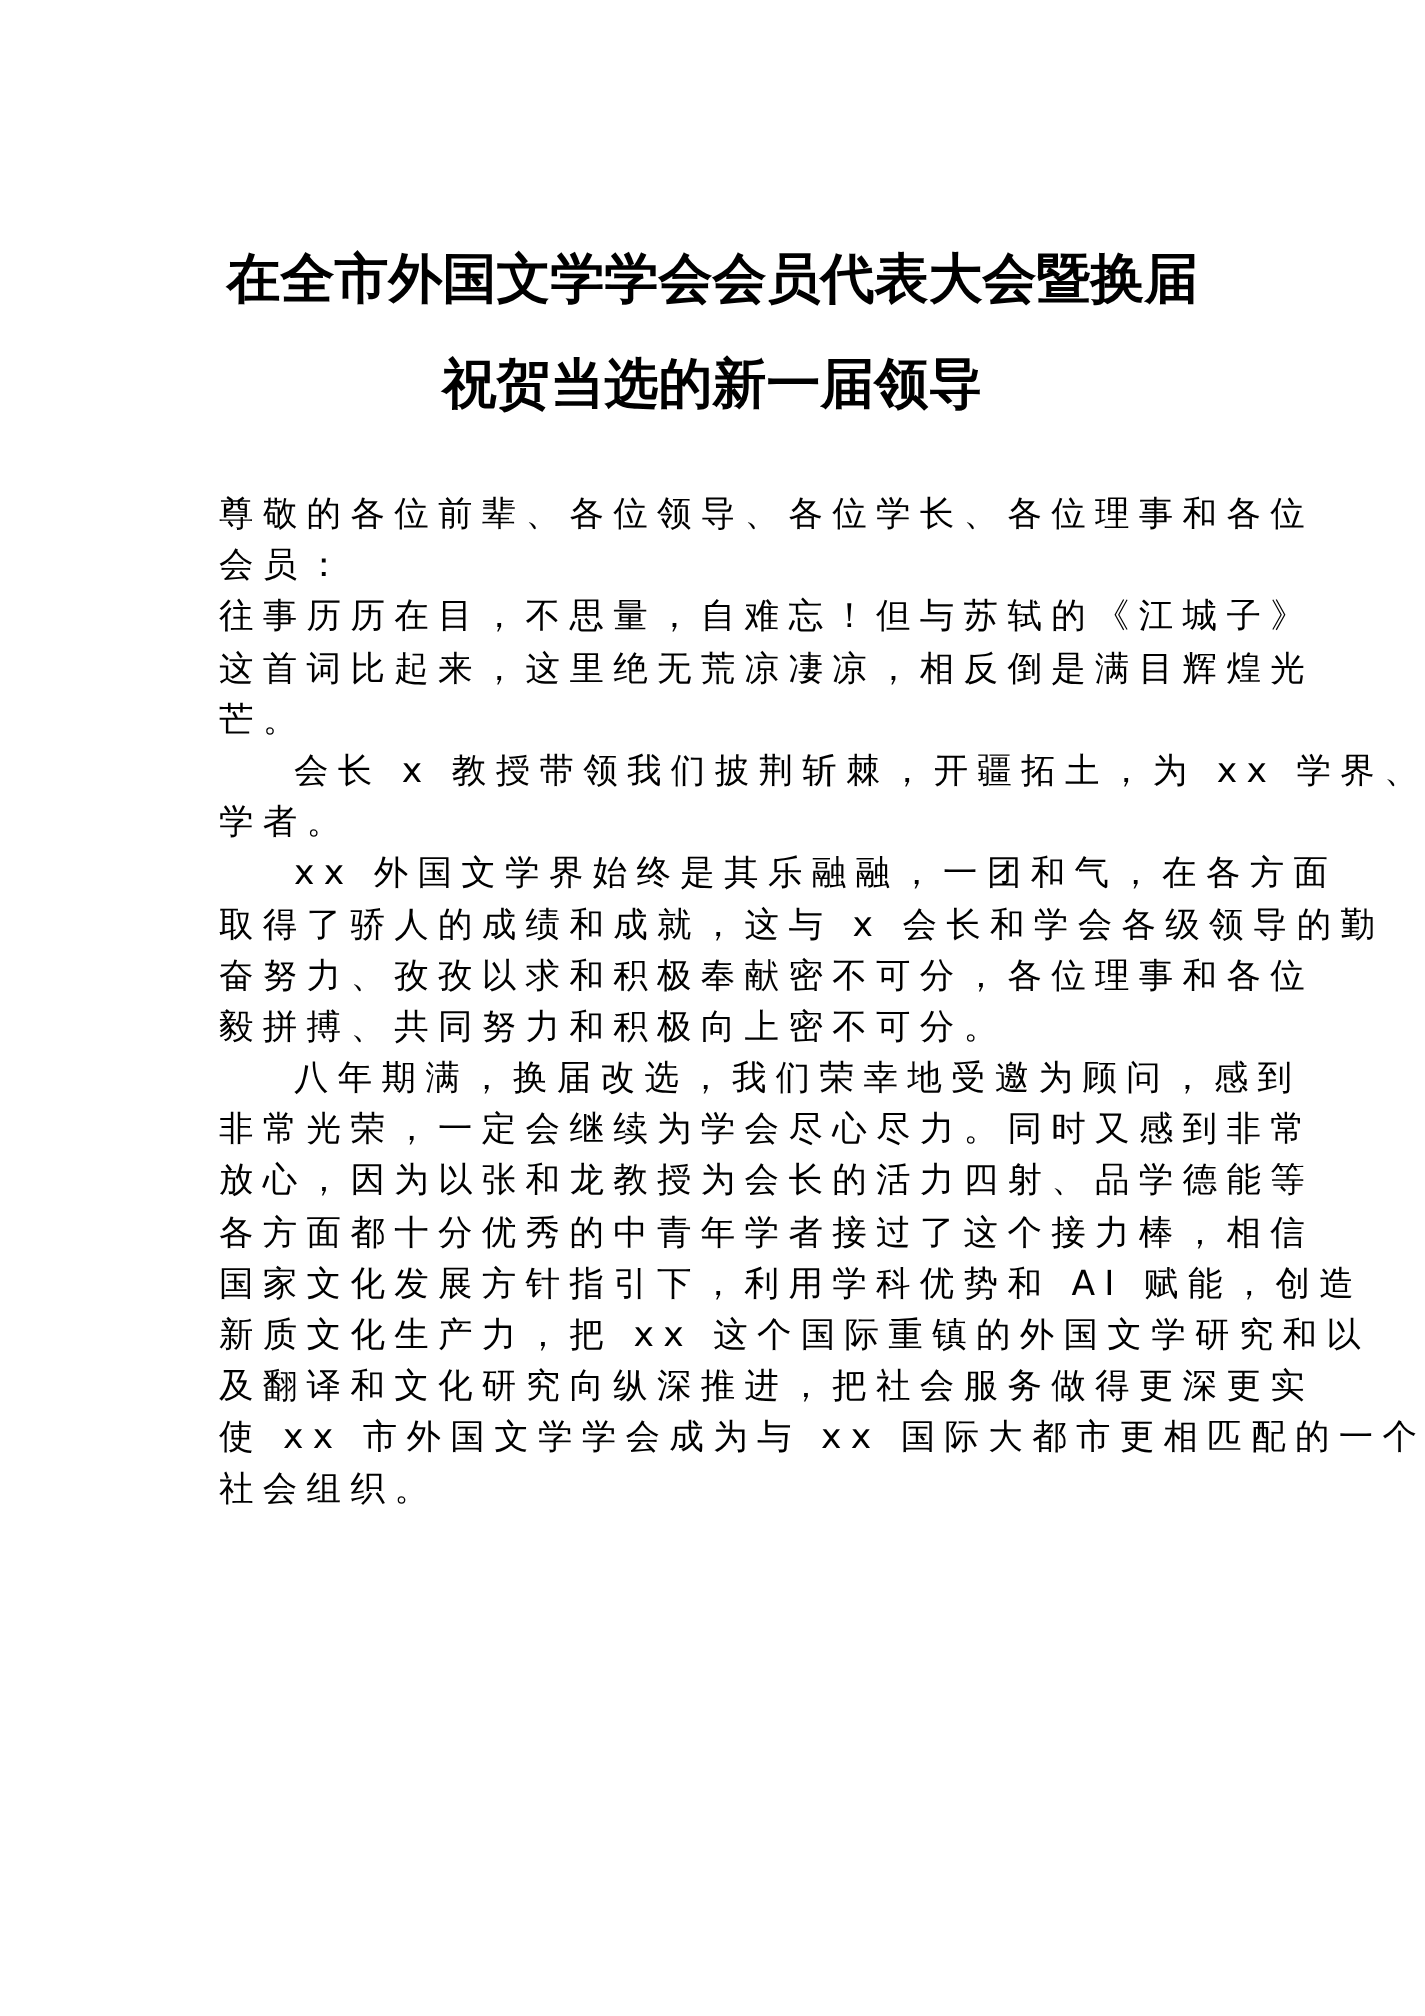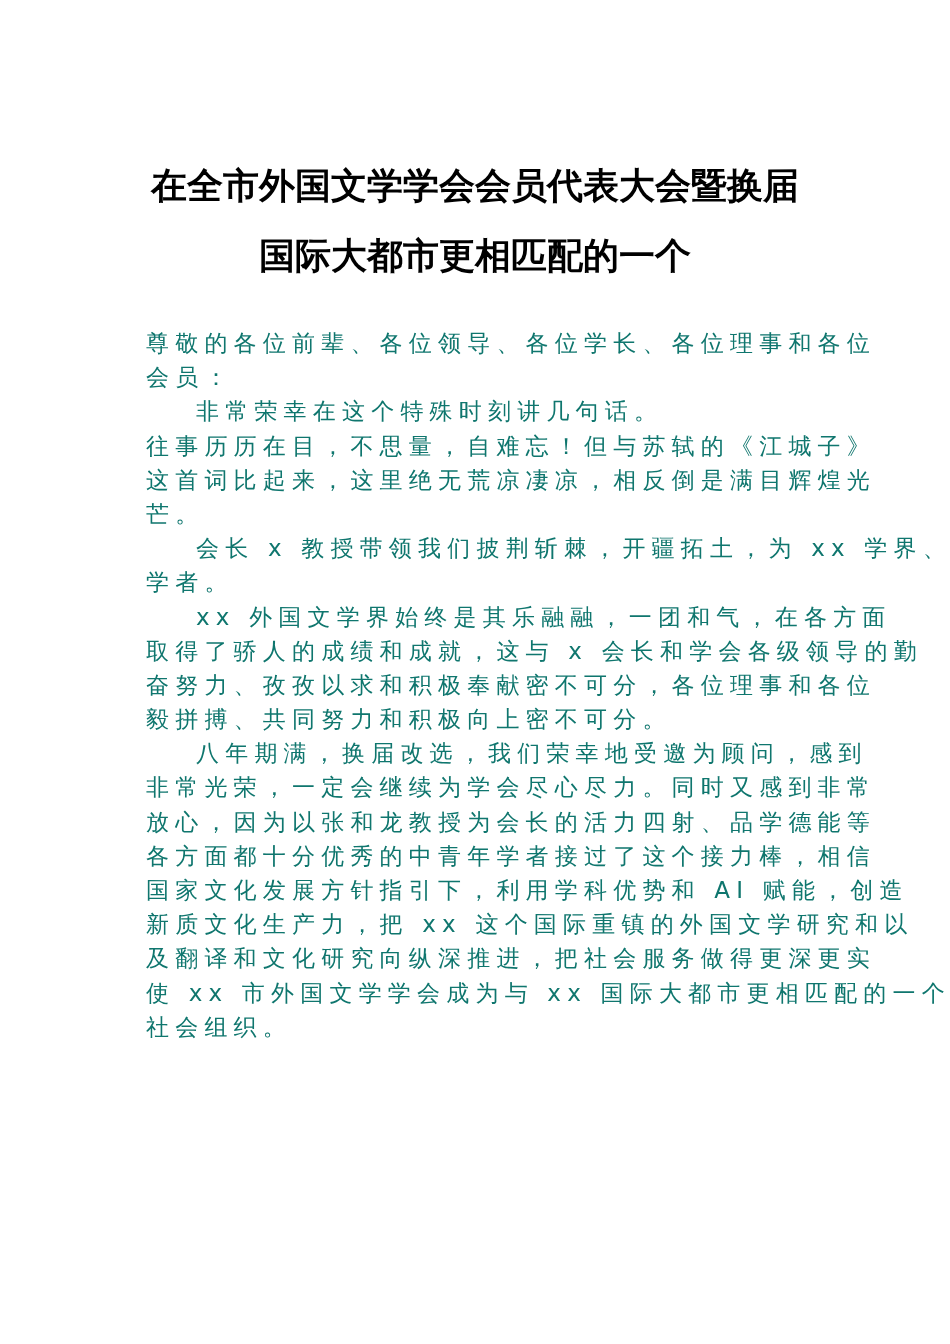--- a/index.html
+++ b/index.html
@@ -45,41 +45,38 @@
     }
     .line {
       display: block;
       height: 34.2px;
       line-height: 34.2px;
       font-size: 23px;
       letter-spacing: 6.2px;
       white-space: nowrap;
       font-family: "DejaVu Sans", "Liberation Sans", sans-serif;
       font-weight: normal;
-      color: #0f766e;
+      color: #000000;
     }
     .line.indent { padding-left: 50px; }
   </style>
 </head>
 <body>
 
 <div class="page">
   <div class="title l1">在全市外国文学学会会员代表大会暨换届</div>
-  <div class="title l2">国际大都市更相匹配的一个</div>
+  <div class="title l2">祝贺当选的新一届领导</div>
 
   <div class="body">
 
     <div>
       <span class="line">尊敬的各位前辈、各位领导、各位学长、各位理事和各位</span>
       <span class="line">会员：</span>
     </div>
 
-    <div>
-      <span class="line indent">非常荣幸在这个特殊时刻讲几句话。</span>
-    </div>
 
     <div>
       <span class="line">往事历历在目，不思量，自难忘！但与苏轼的《江城子》</span>
       <span class="line">这首词比起来，这里绝无荒凉凄凉，相反倒是满目辉煌光</span>
       <span class="line">芒。</span>
     </div>
 
     <div>
       <span class="line indent">会长 x 教授带领我们披荆斩棘，开疆拓土，为 xx 学界、</span>
       <span class="line">学者。</span>

